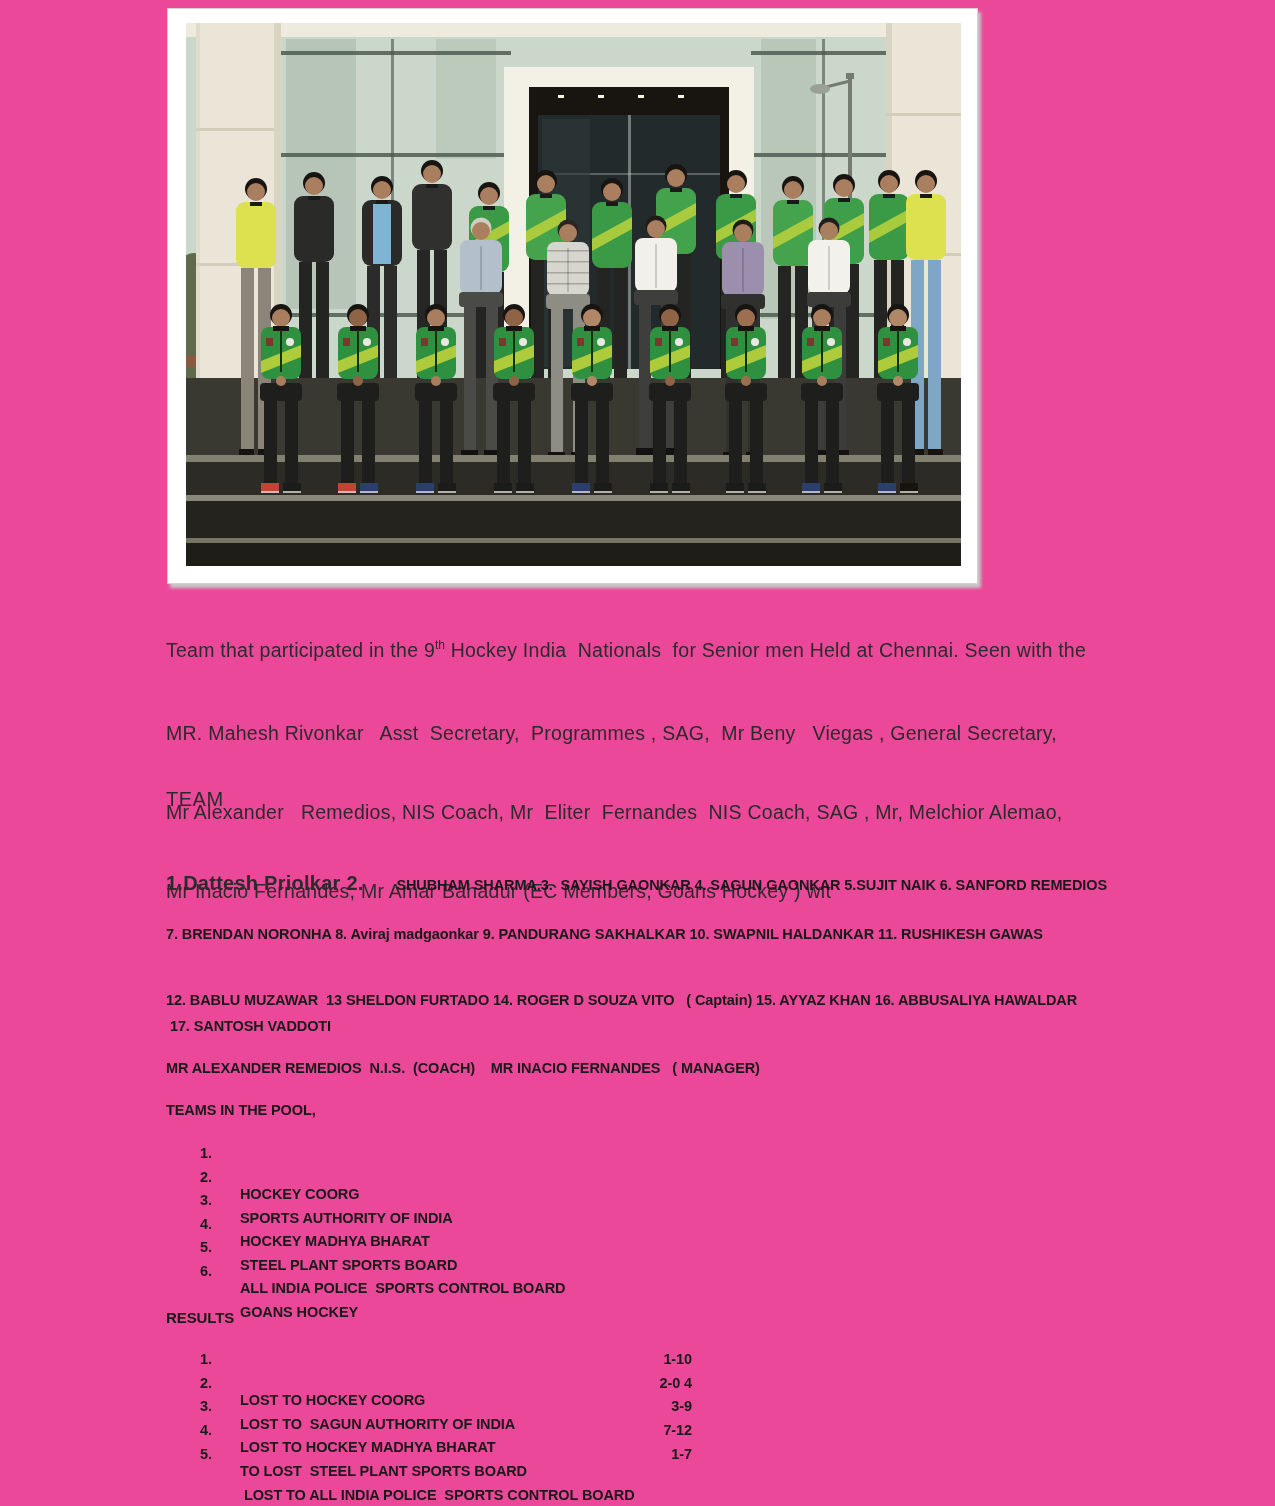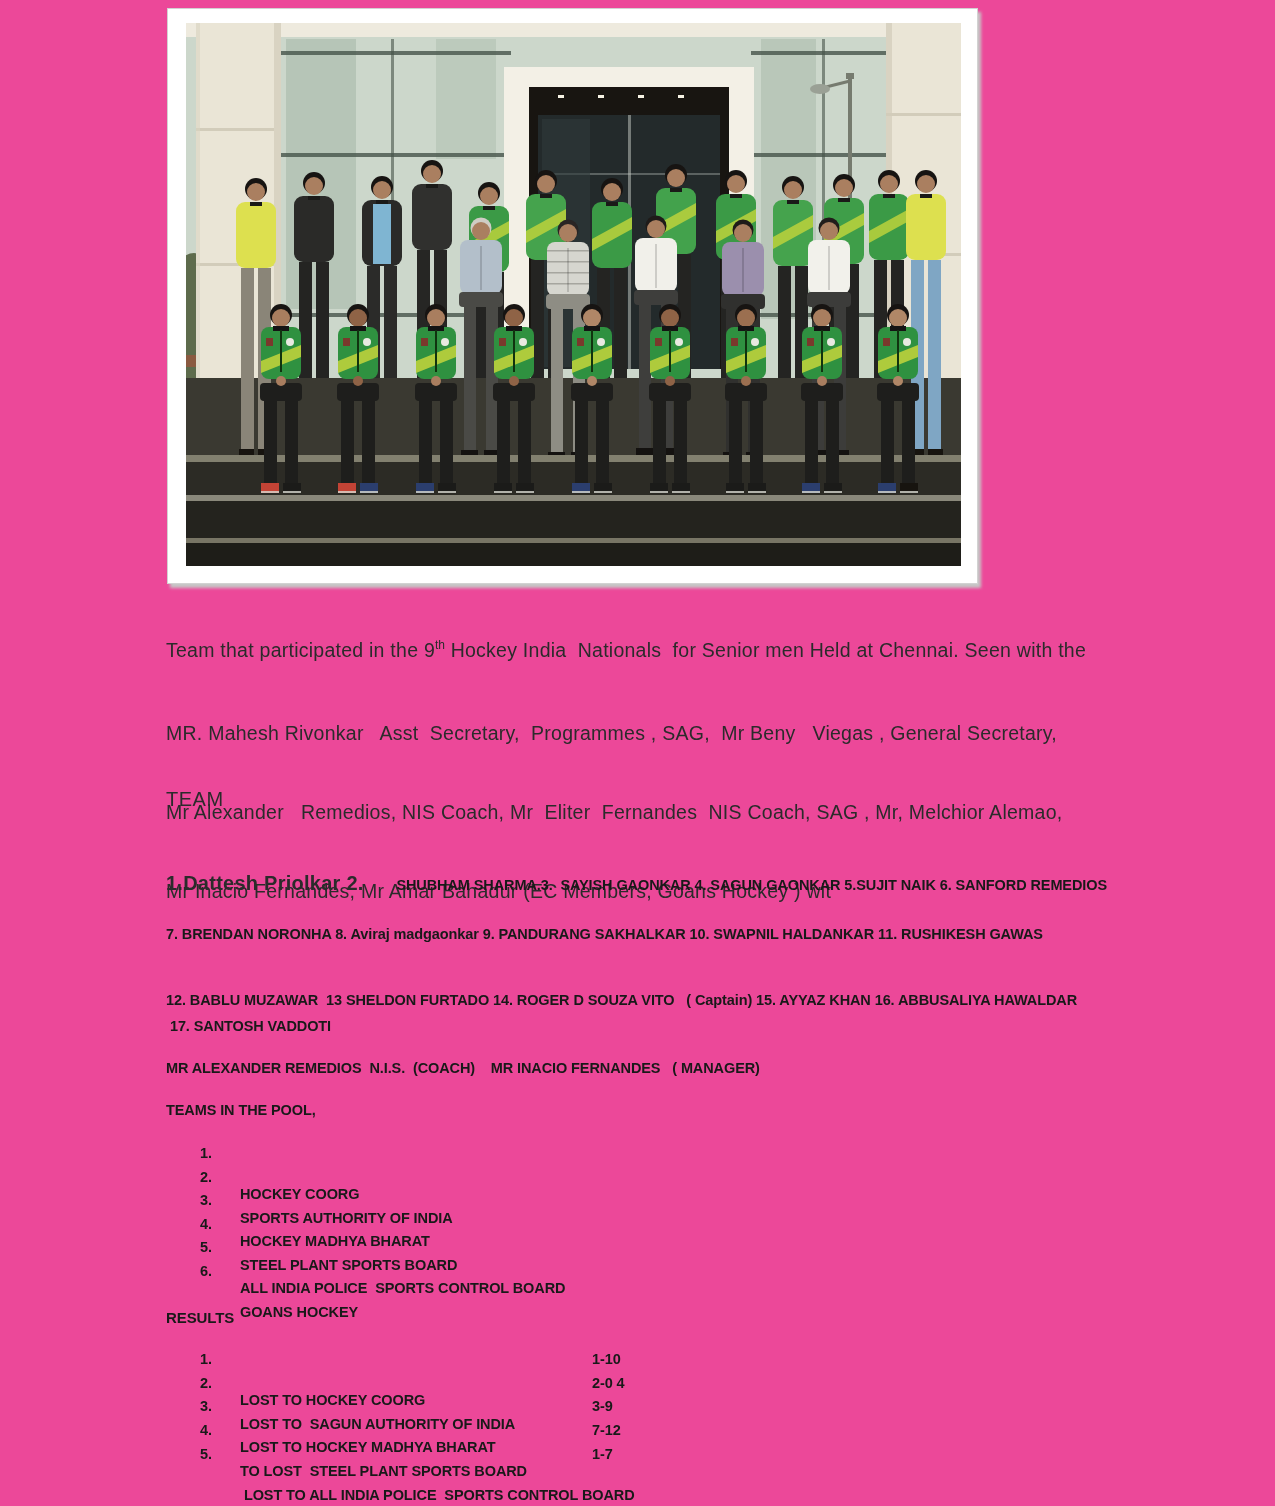--- a/index.html
+++ b/index.html
@@ -25,21 +25,21 @@
   .staff{left:166px;top:1060px;}
   .pool-heading{left:166px;top:1102px;}
   .results-heading{left:166px;top:1309px;font-size:15px;}
   ol.plain{list-style:none;margin:0;padding:0;position:absolute;width:700px;}
   .pool-list{left:166px;top:1145px;}
   .results-list{left:166px;top:1351px;}
   .lrow{position:relative;height:23.5px;}
   .results-list .lrow{height:23.7px;}
   .lrow .num{position:absolute;left:34px;white-space:pre;}
   .lrow .label{position:absolute;left:74px;white-space:pre;margin-top:41px;}
-  .lrow .score{position:absolute;left:426px;width:110px;text-align:left;white-space:pre;}
+  .lrow .score{position:absolute;left:416px;width:110px;text-align:right;white-space:pre;}
 </style>
 </head>
 <body>
 
 <main class="page">
 
   <figure class="photo-frame">
     <div class="photo-inner">
       <svg id="photo-svg" width="775" height="543" viewBox="0 0 775 543">
           <rect x="0" y="0" width="775" height="543" fill="#ccd7cb"></rect>

